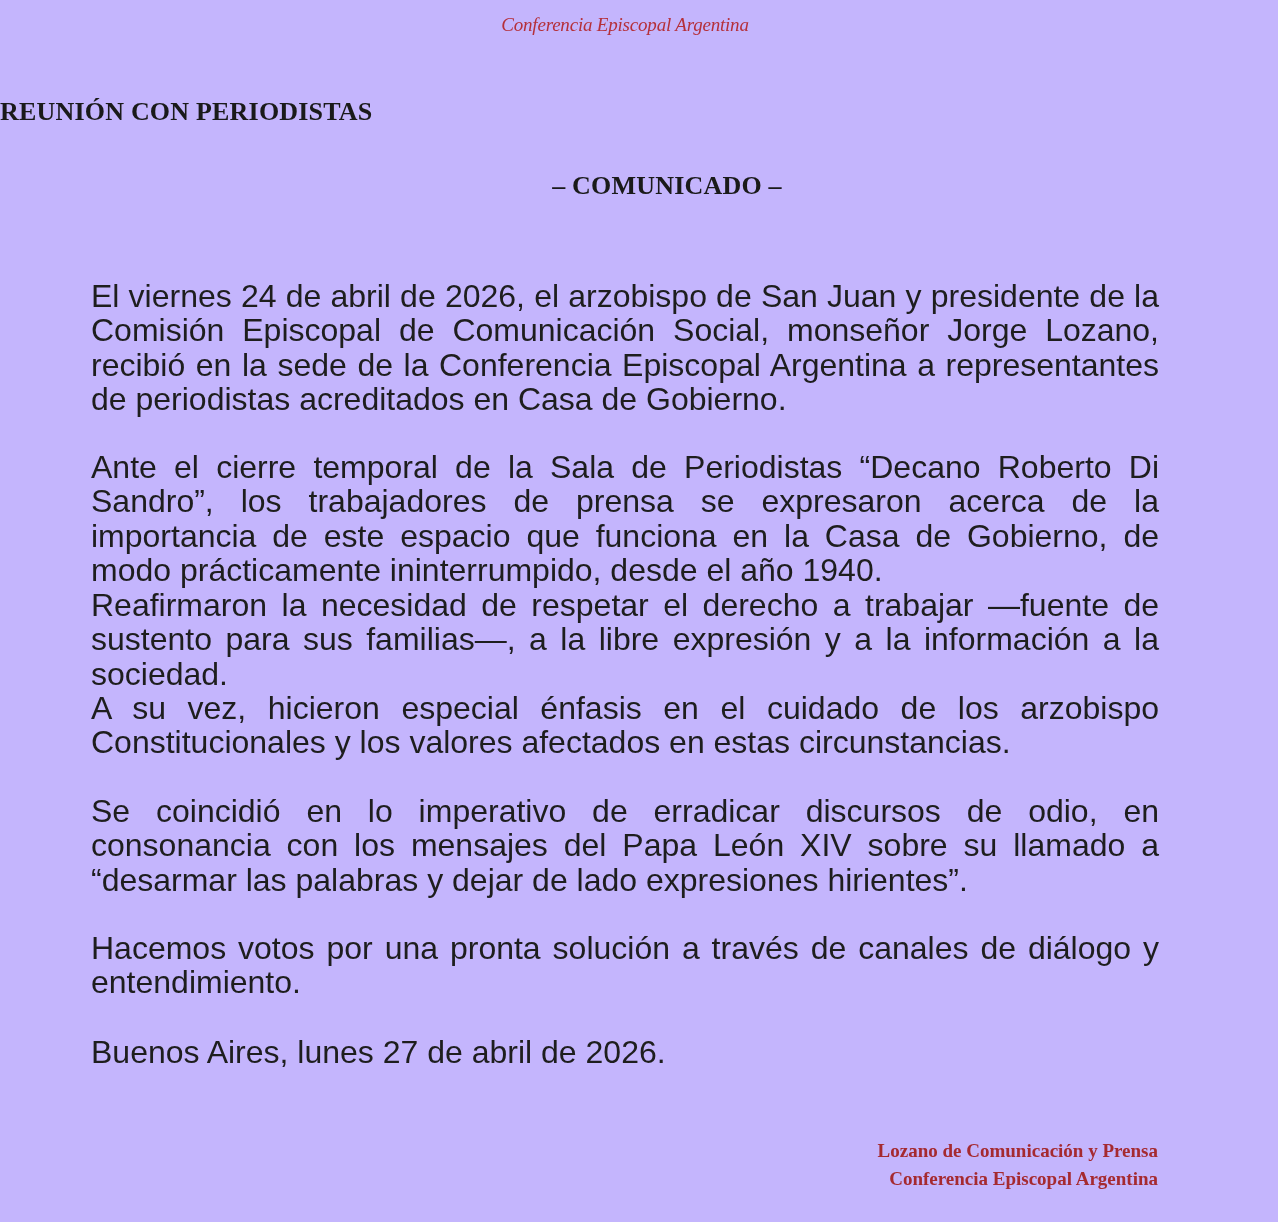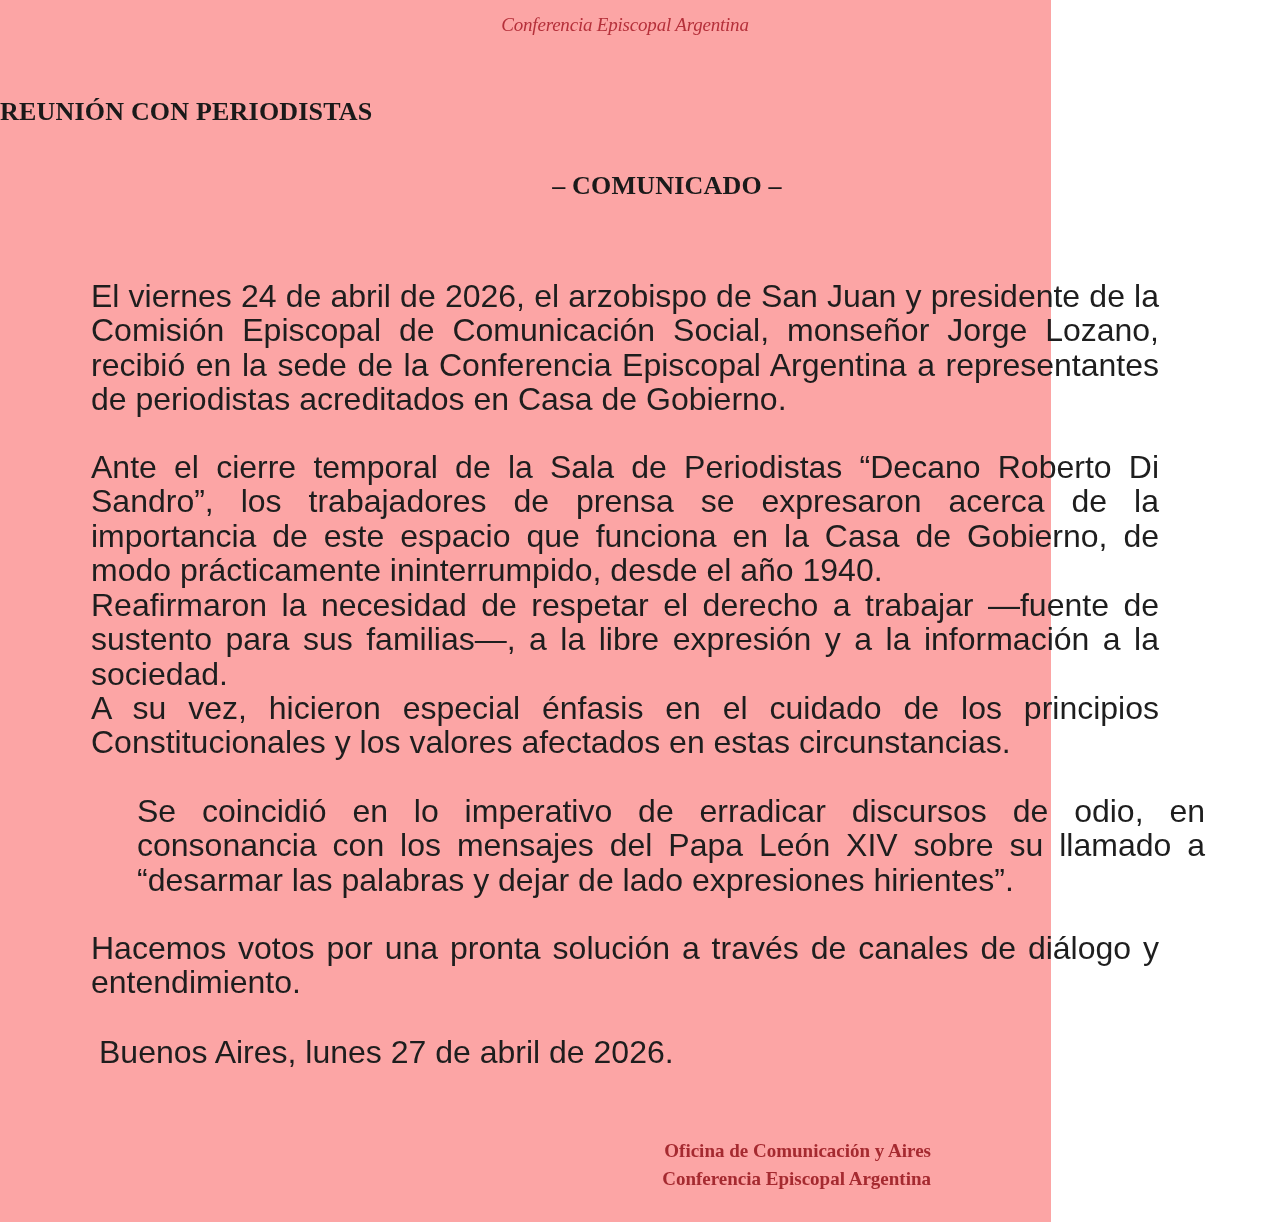--- a/index.html
+++ b/index.html
@@ -9,23 +9,23 @@
     }
     body {
       width: 1278px;
       height: 1222px;
       position: relative;
       overflow: hidden;
     }
     .page {
       position: absolute;
       left: 0; top: 0;
-      width: 1051px;
+      width: 1278px;
       height: 1222px;
-      background: #fca5a5;
+      background: #c4b5fd;
     }
     .header-org {
       position: absolute;
       top: 14px;
       left: 0;
       width: 1250px;
       text-align: center;
       font-family: "Liberation Serif", "DejaVu Serif", serif;
       font-style: italic;
       font-size: 19px;
@@ -64,23 +64,23 @@
       font-size: 32px;
       line-height: 34.4px;
       color: #1e1e1e;
       text-align: justify;
       margin: 0;
     }
     #p1 { top: 279px; }
     #p2 { top: 450px; }
     #p3 { top: 588px; }
     #p4 { top: 691px; }
-    #p5 { top: 794px; margin-left: 46px; }
+    #p5 { top: 794px; }
     #p6 { top: 931px; }
-    #p-date { top: 1035px; margin-left: 8px; }
+    #p-date { top: 1035px; }
     .signature {
       position: absolute;
       right: 120px;
       top: 1137px;
       text-align: right;
       font-family: "Liberation Serif", "DejaVu Serif", serif;
       font-weight: bold;
       font-size: 19px;
       line-height: 28px;
       color: #a52a30;
@@ -92,23 +92,23 @@
 
 <div class="page">
   <div class="header-org">Conferencia Episcopal Argentina</div>
 
   <div class="title">REUNIÓN CON PERIODISTAS</div>
   <div class="subtitle">– COMUNICADO –</div>
 
   <p class="body-text" id="p1">El viernes 24 de abril de 2026, el arzobispo de San Juan y presidente de la Comisión Episcopal de Comunicación Social, monseñor Jorge Lozano, recibió en la sede de la Conferencia Episcopal Argentina a representantes de periodistas acreditados en Casa de Gobierno.</p>
   <p class="body-text" id="p2">Ante el cierre temporal de la Sala de Periodistas “Decano Roberto Di Sandro”, los trabajadores de prensa se expresaron acerca de la importancia de este espacio que funciona en la Casa de Gobierno, de modo prácticamente ininterrumpido, desde el año 1940.</p>
   <p class="body-text" id="p3">Reafirmaron la necesidad de respetar el derecho a trabajar —fuente de sustento para sus familias—, a la libre expresión y a la información a la sociedad.</p>
-  <p class="body-text" id="p4">A su vez, hicieron especial énfasis en el cuidado de los principios Constitucionales y los valores afectados en estas circunstancias.</p>
+  <p class="body-text" id="p4">A su vez, hicieron especial énfasis en el cuidado de los arzobispo Constitucionales y los valores afectados en estas circunstancias.</p>
   <p class="body-text" id="p5">Se coincidió en lo imperativo de erradicar discursos de odio, en consonancia con los mensajes del Papa León XIV sobre su llamado a “desarmar las palabras y dejar de lado expresiones hirientes”.</p>
   <p class="body-text" id="p6">Hacemos votos por una pronta solución a través de canales de diálogo y entendimiento.</p>
 
   <p class="body-text" id="p-date">Buenos Aires, lunes 27 de abril de 2026.</p>
 
   <div class="signature">
-    <div>Oficina de Comunicación y Aires</div>
+    <div>Lozano de Comunicación y Prensa</div>
     <div>Conferencia Episcopal Argentina</div>
   </div>
 </div>
 
 </body></html>

